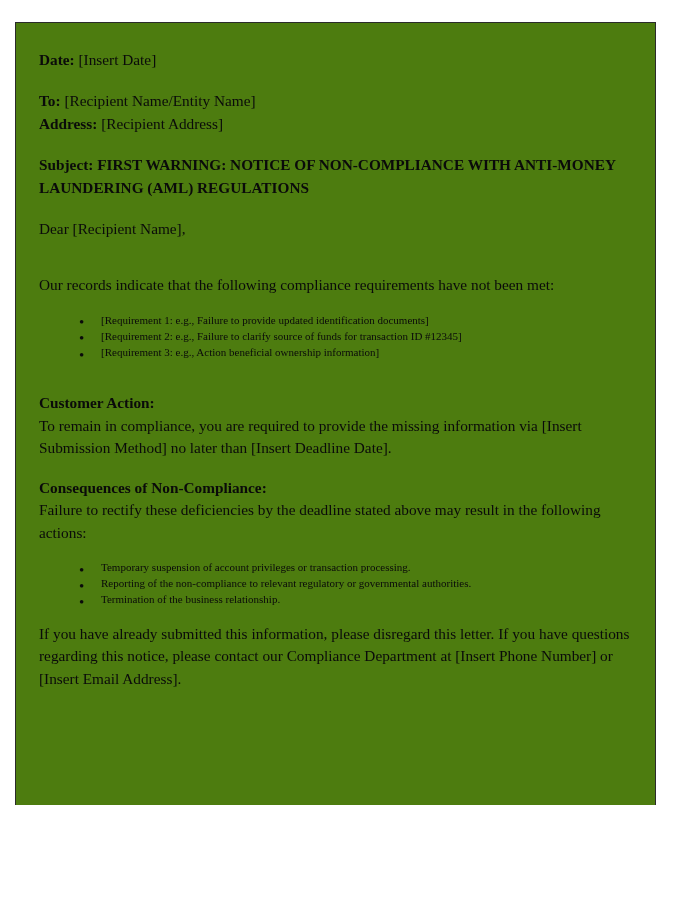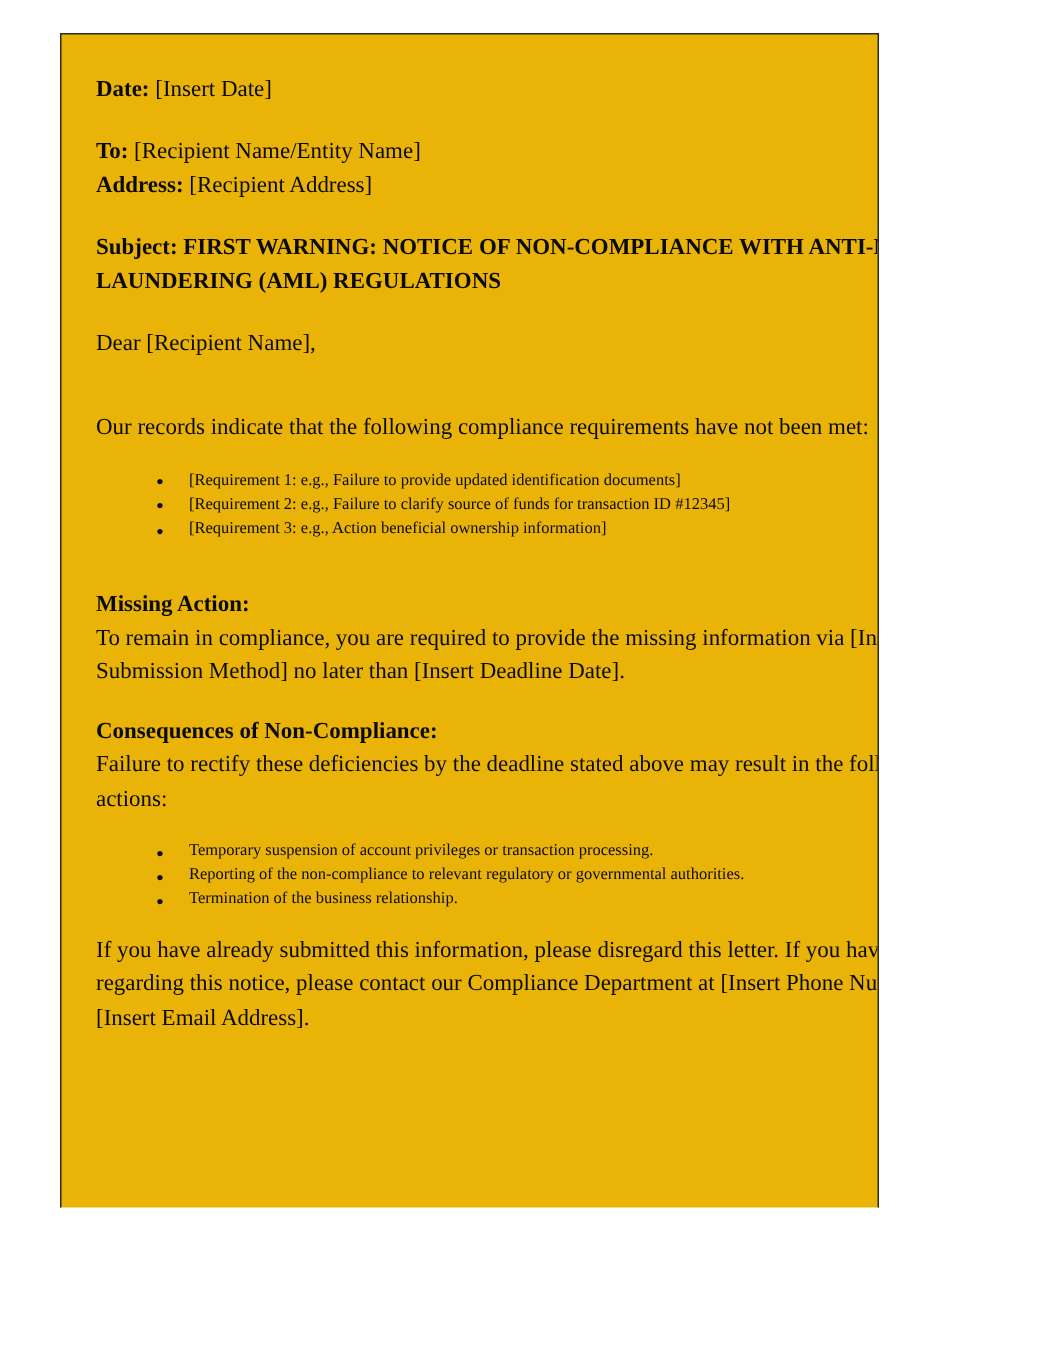--- a/index.html
+++ b/index.html
@@ -10,28 +10,28 @@
   body {
     width: 700px;
     height: 900px;
     font-family: "Liberation Serif", "DejaVu Serif", serif;
     color: #0a0a0a;
     overflow: hidden;
   }
 
   .page-sheet {
     position: absolute;
-    left: 40px;
+    left: 15px;
     top: 22px;
-    width: 546px;
+    width: 641px;
     height: 783px;
     box-sizing: border-box;
     border: 1px solid #2b2b2b;
     border-bottom: none;
-    background: #eab308;
+    background: #4d7c0f;
     overflow: hidden;
   }
 
   .letter-body {
     position: absolute;
     left: 0;
     top: 0;
     width: 639px;
     box-sizing: border-box;
     padding: 26px 24px 0 23px;
@@ -120,21 +120,21 @@
       <li>[Requirement 1: e.g., Failure to provide updated identification documents]</li>
       <li>[Requirement 2: e.g., Failure to clarify source of funds for transaction ID #12345]</li>
       <li>[Requirement 3: e.g., Action beneficial ownership information]</li>
     </ul>
 
     <div class="gap-sm"></div>
 
 
     <div class="gap-md"></div>
 
-    <p class="section-head">Missing Action:</p>
+    <p class="section-head">Customer Action:</p>
     <p class="block">To remain in compliance, you are required to provide the missing information via [Insert Submission Method] no later than [Insert Deadline Date].</p>
 
     <div class="gap-md"></div>
 
     <p class="section-head">Consequences of Non-Compliance:</p>
     <p class="block">Failure to rectify these deficiencies by the deadline stated above may result in the following actions:</p>
 
     <div class="gap-sm"></div>
 
     <ul class="bullets">

